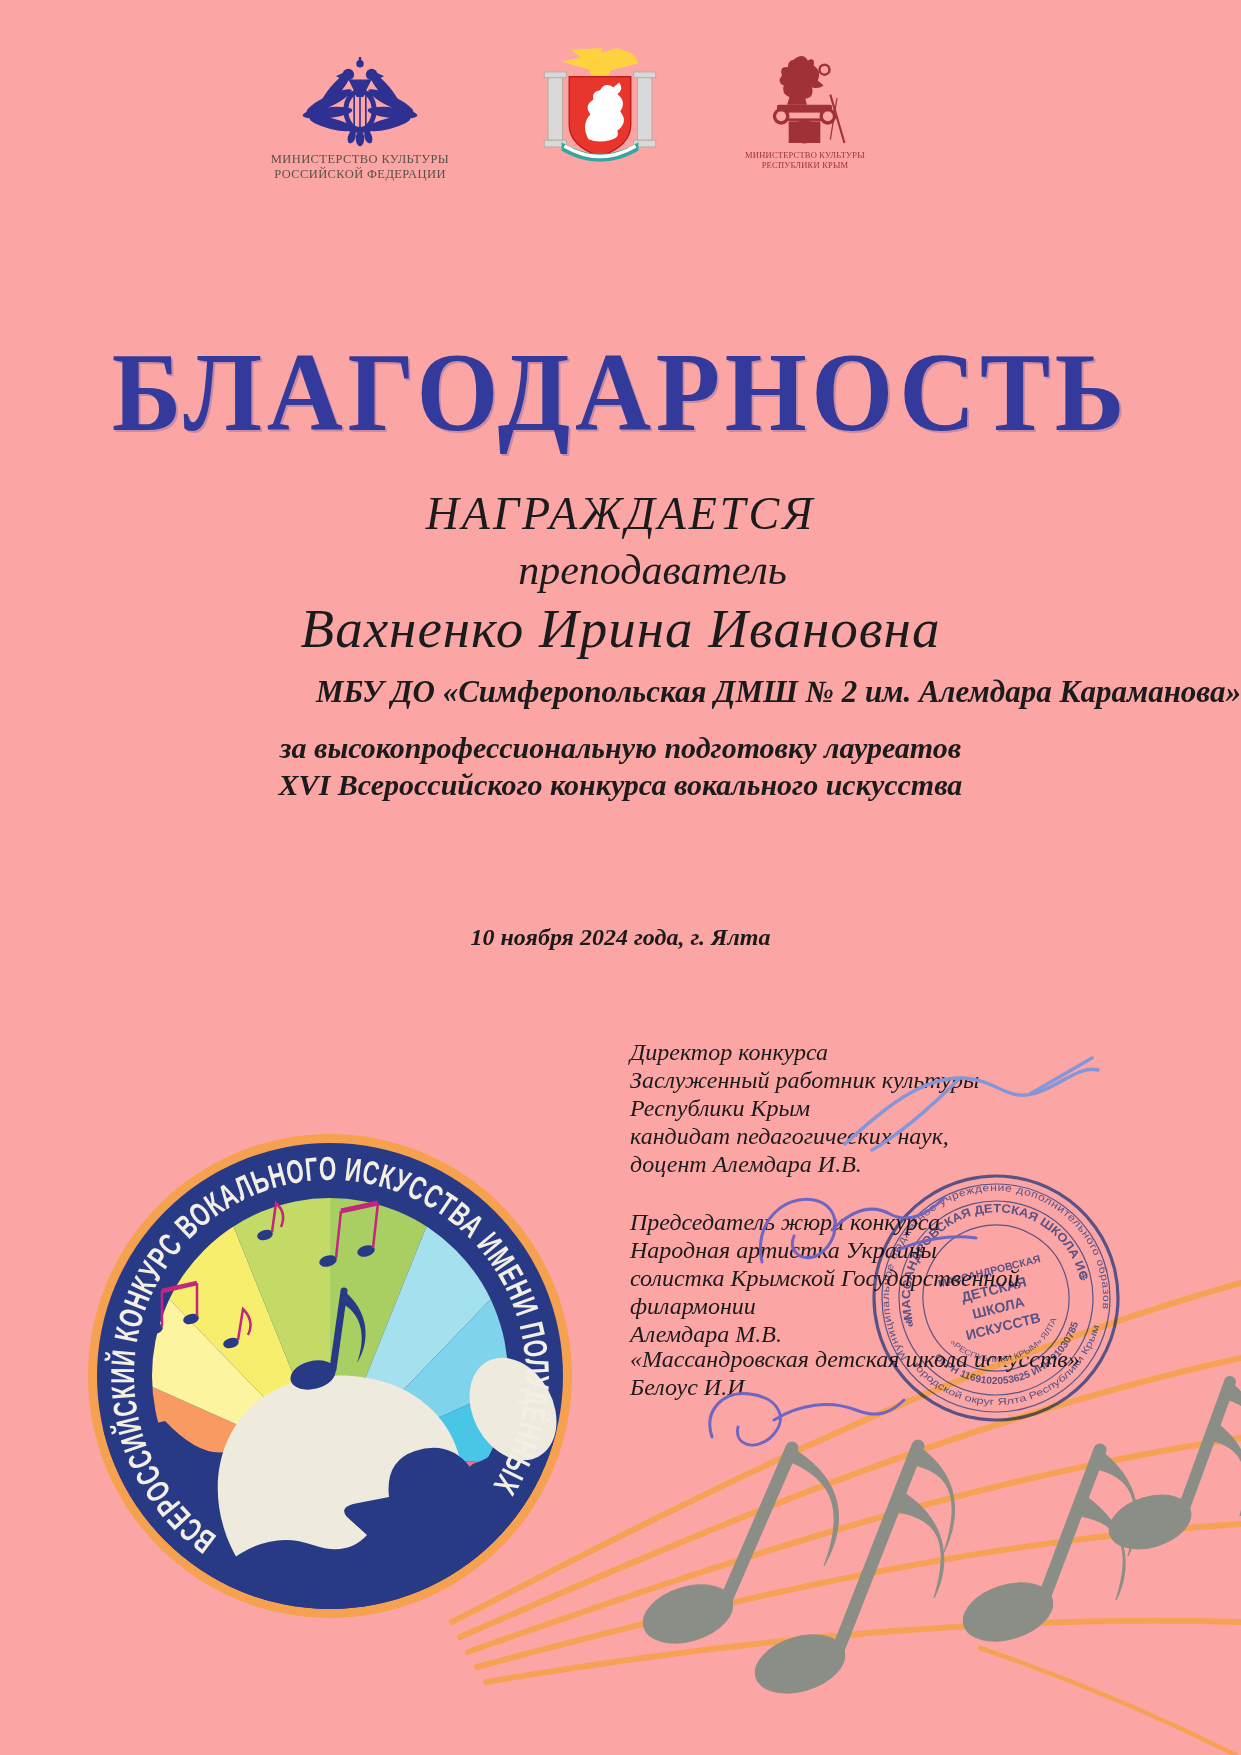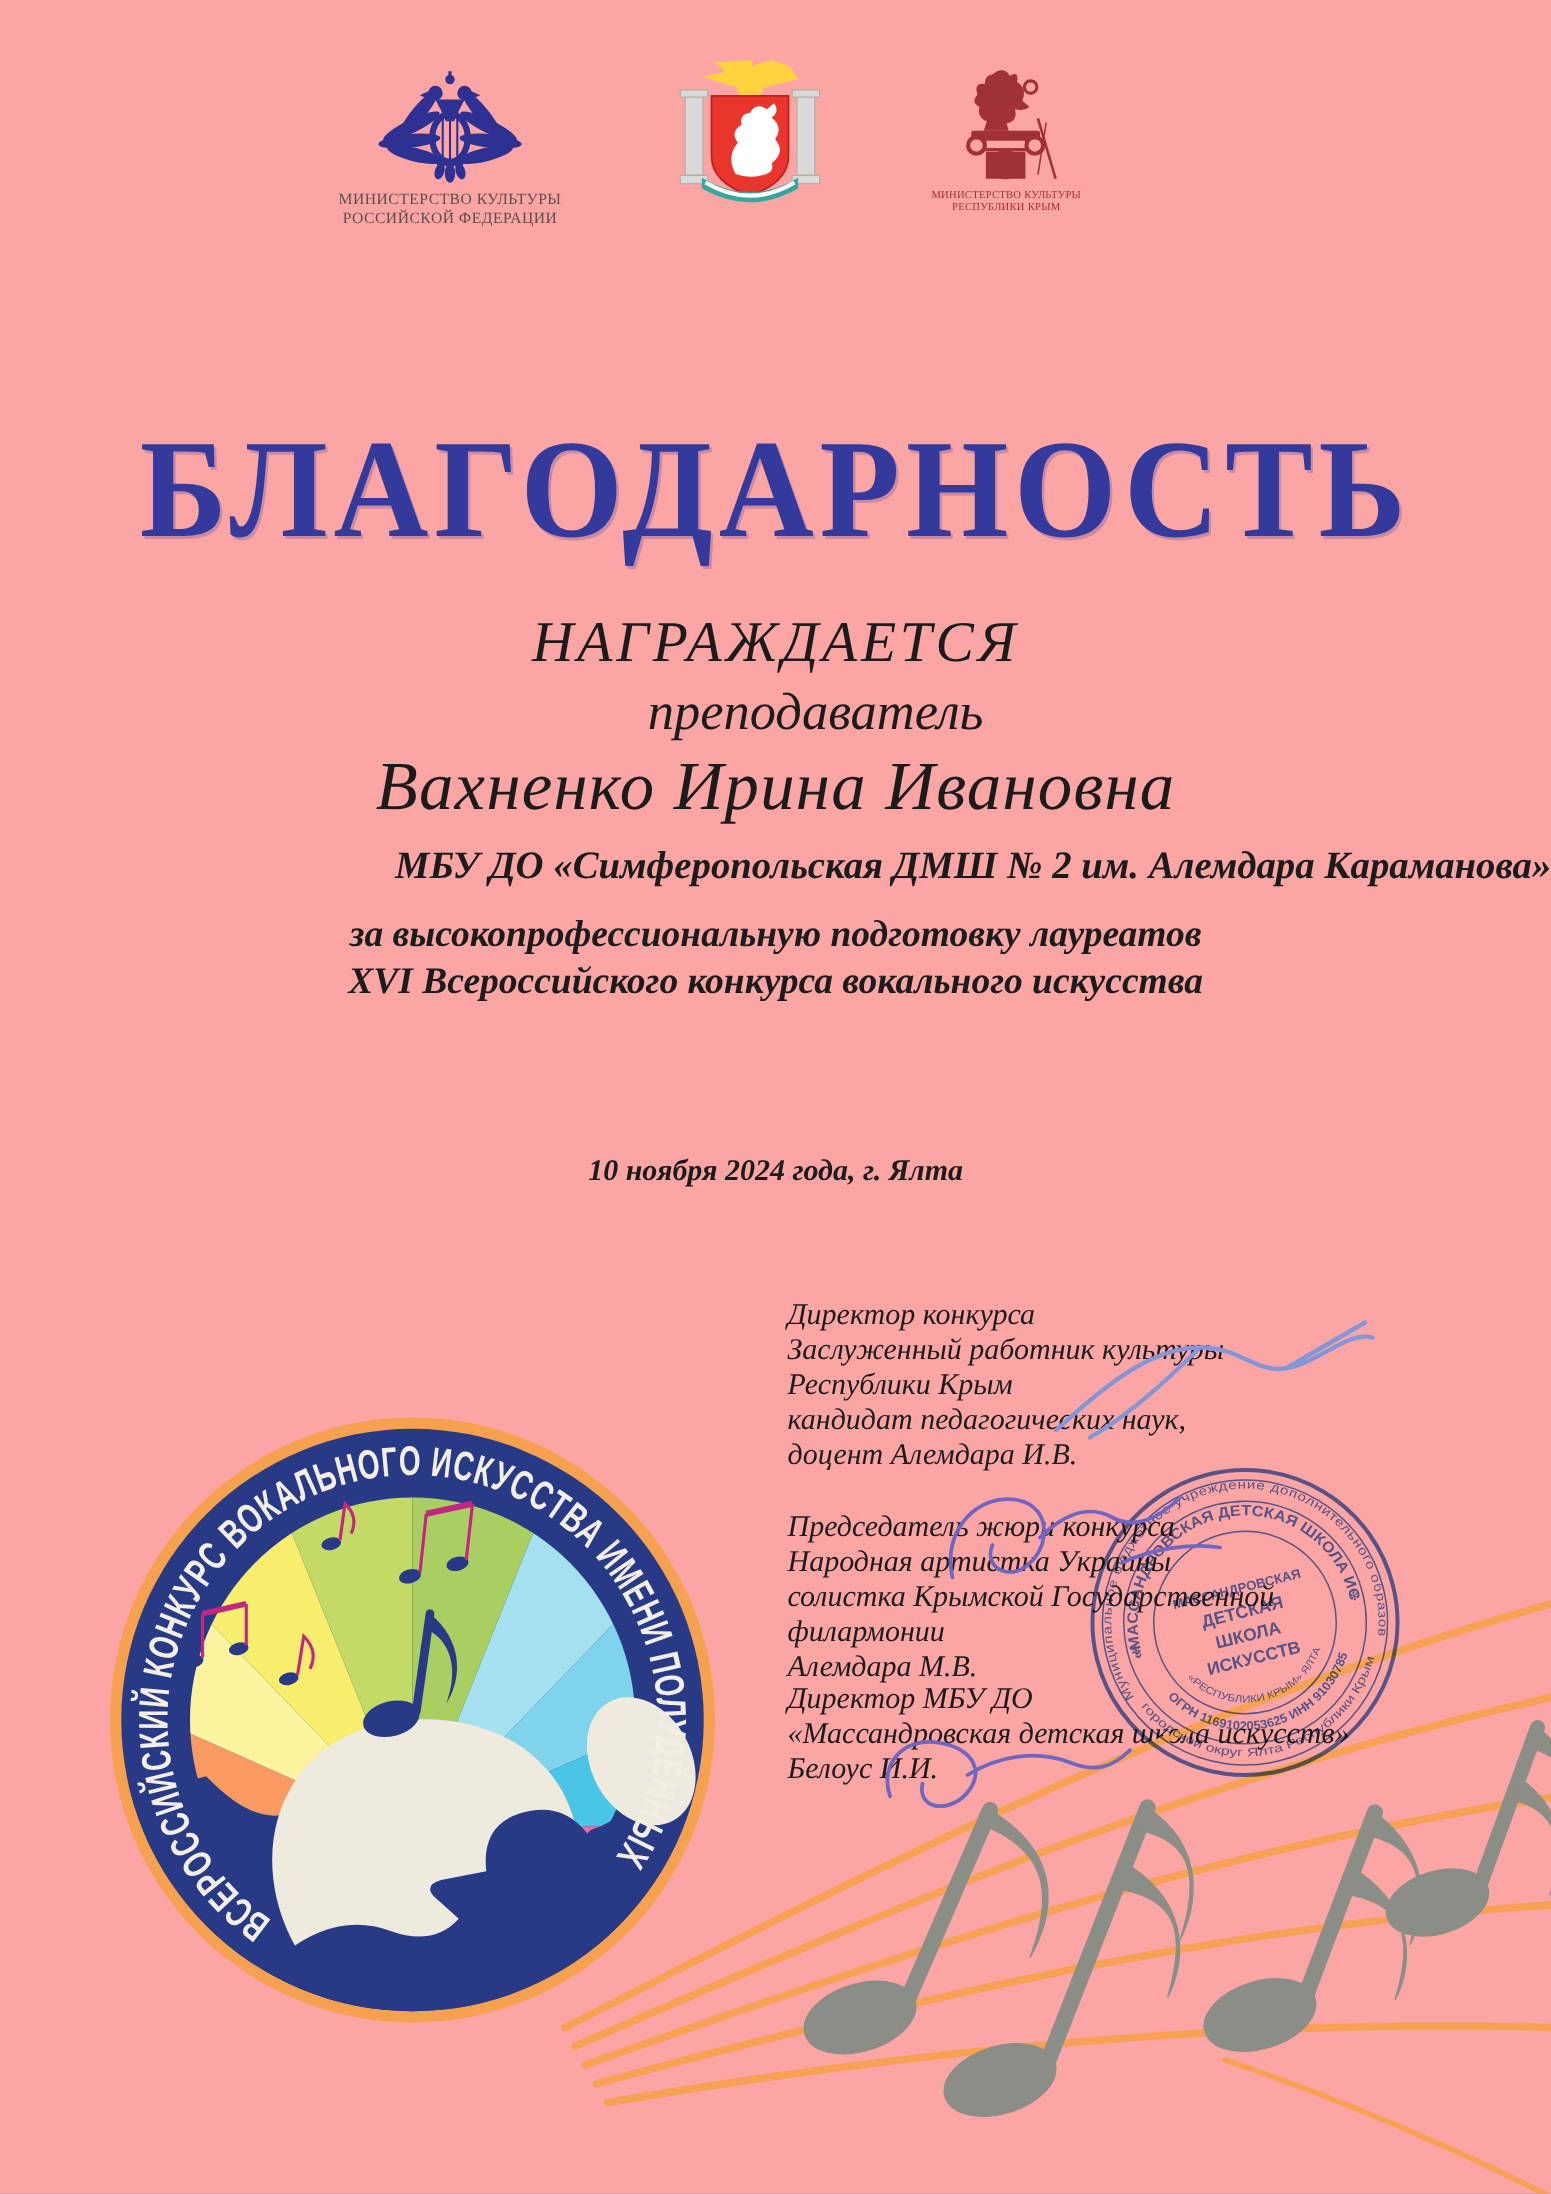--- a/index.html
+++ b/index.html
@@ -148,21 +148,20 @@
     <div>кандидат педагогических наук,</div>
     <div>доцент Алемдара И.В.</div>
   </div>
   <div id="sig-block-2" class="abs sig-block">
     <div>Председатель жюри конкурса</div>
     <div>Народная артистка Украины</div>
     <div>солистка Крымской Государственной филармонии</div>
     <div>Алемдара М.В.</div>
   </div>
   <div id="sig-block-3" class="abs sig-block">
-    <div>Директор  МБУ ДО</div>
     <div>«Массандровская детская школа искусств»</div>
     <div>Белоус И.И.</div>
   </div>
 
   <svg class="abs overlay" style="left:0;top:0;" width="1241" height="1755" viewBox="0 0 1241 1755">
     <g stroke="#f6a14f" stroke-width="6" fill="none" stroke-linecap="round" opacity=".95">
       <path d="M 452 1622 C 700 1495 950 1365 1241 1283"></path>
       <path d="M 460 1637 C 710 1528 960 1420 1241 1358"></path>
       <path d="M 468 1652 C 722 1562 972 1478 1241 1438"></path>
       <path d="M 477 1667 C 733 1598 982 1540 1241 1524"></path>

